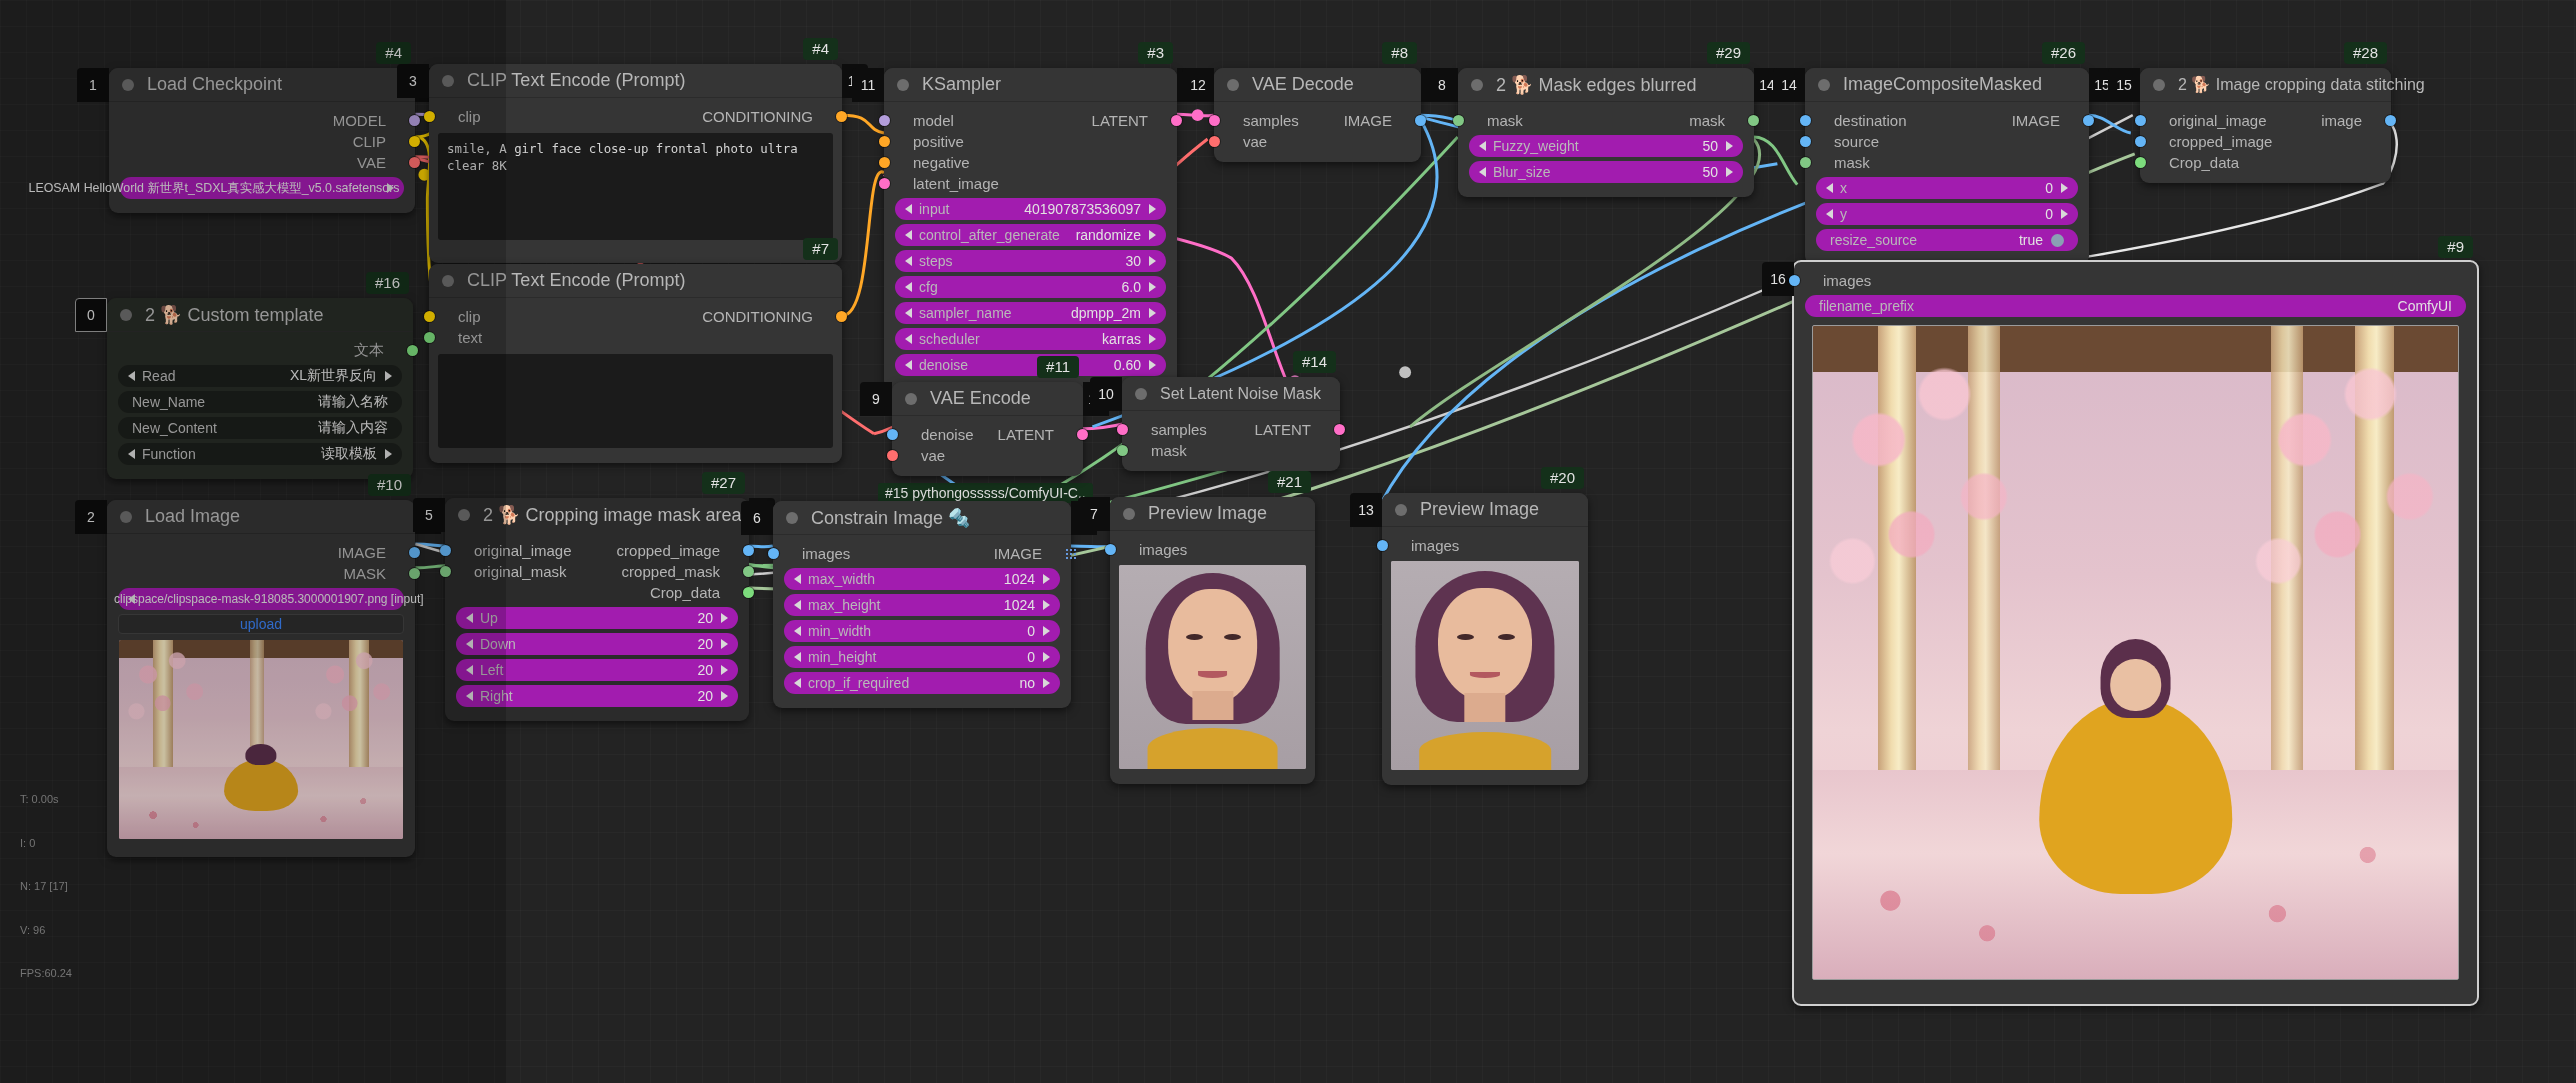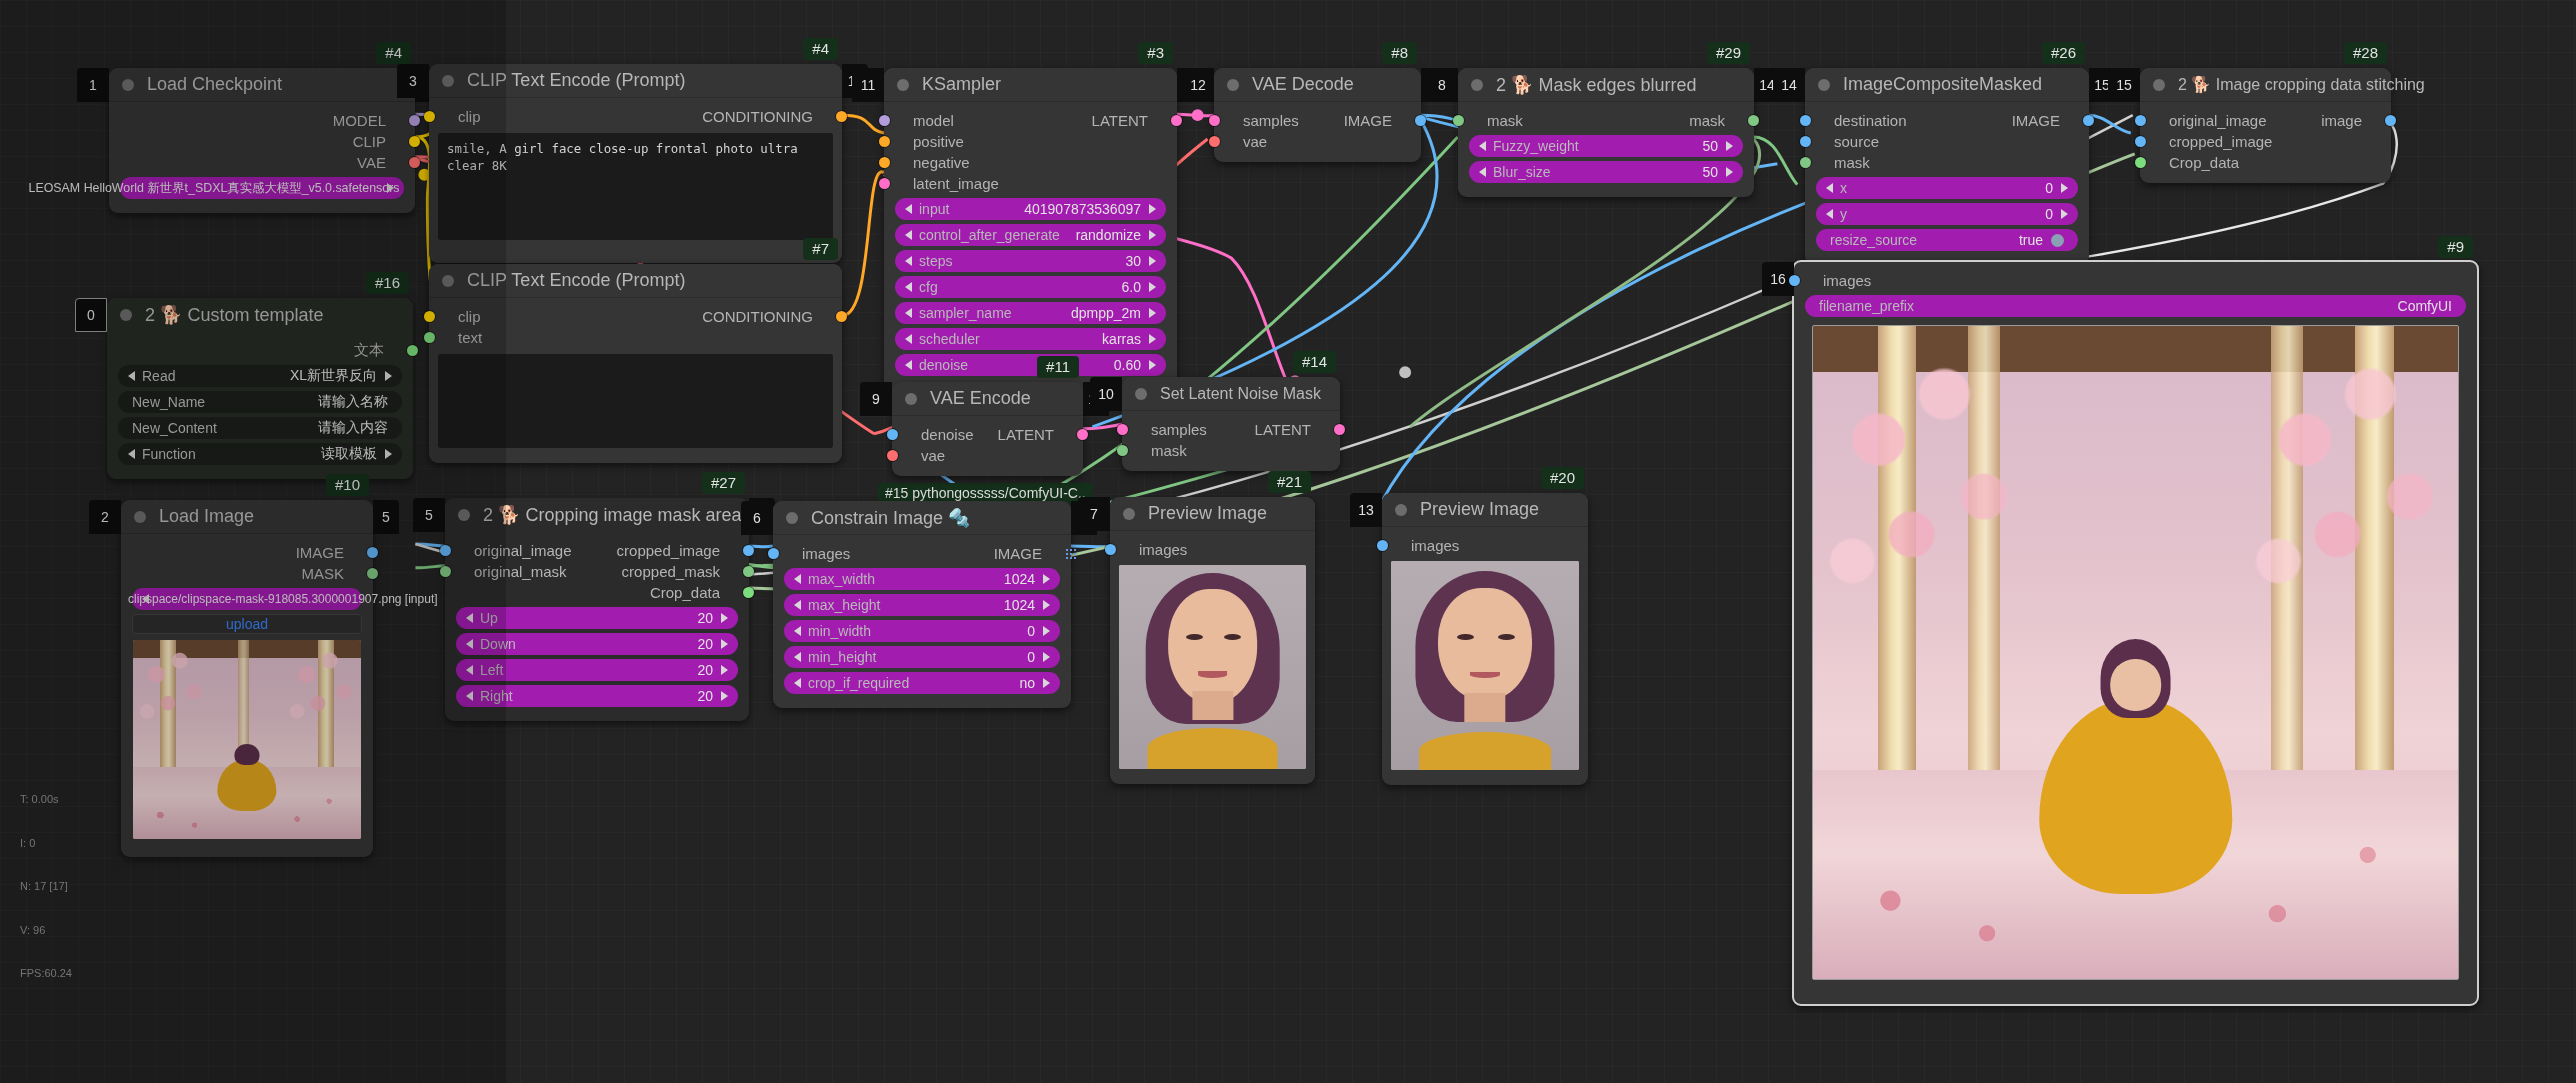--- a/index.html
+++ b/index.html
@@ -614,21 +614,21 @@
       </div>
       <div class="widget" style="background:#1c1f1b;">
         <span class="arrowL"></span>
         <span class="wname">Function</span>
         <span class="wval">读取模板</span>
         <span class="arrowR"></span>
       </div>
     </div>
   </div>
 
-  <div class="node" style="left:121px; top:500px; width:252px;">
+  <div class="node" style="left:107px; top:500px; width:308px;">
     <div class="badge">#10</div>
     <div class="lnum">2</div>
     <div class="rnum">5</div>
     <div class="titlebar">
       <span class="dot"></span>
       <span>Load Image</span>
     </div>
     <div class="body">
       <div class="slotrow">
         <span class="slot-out">

